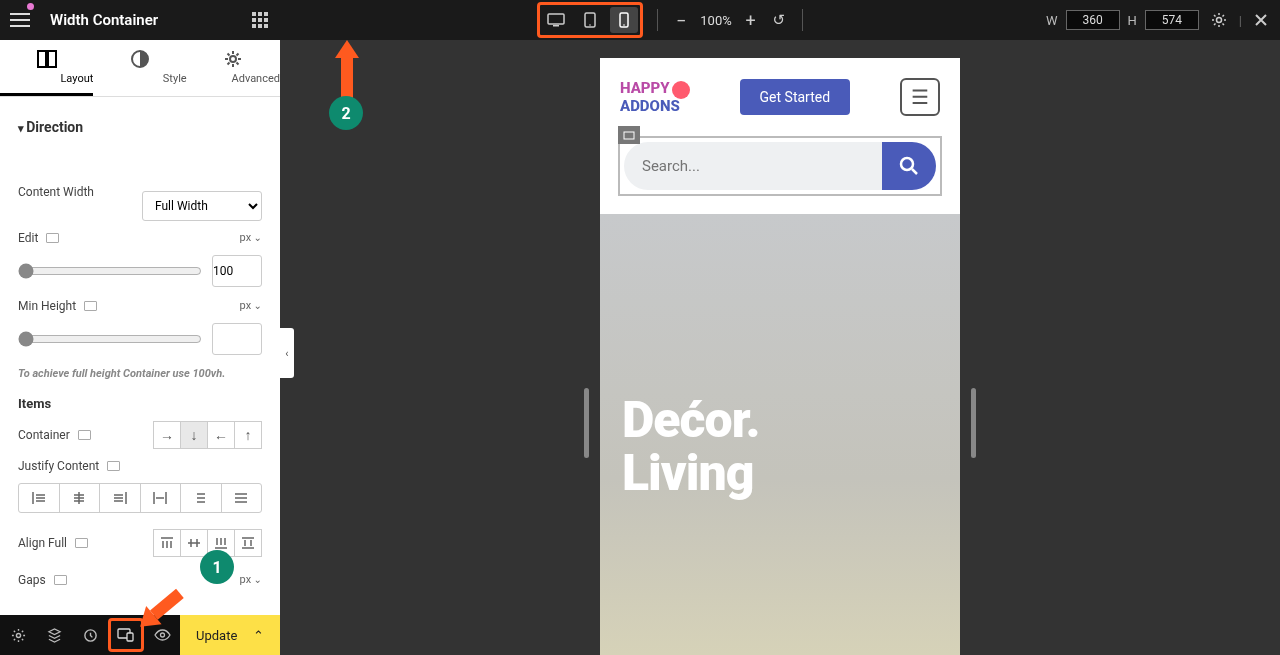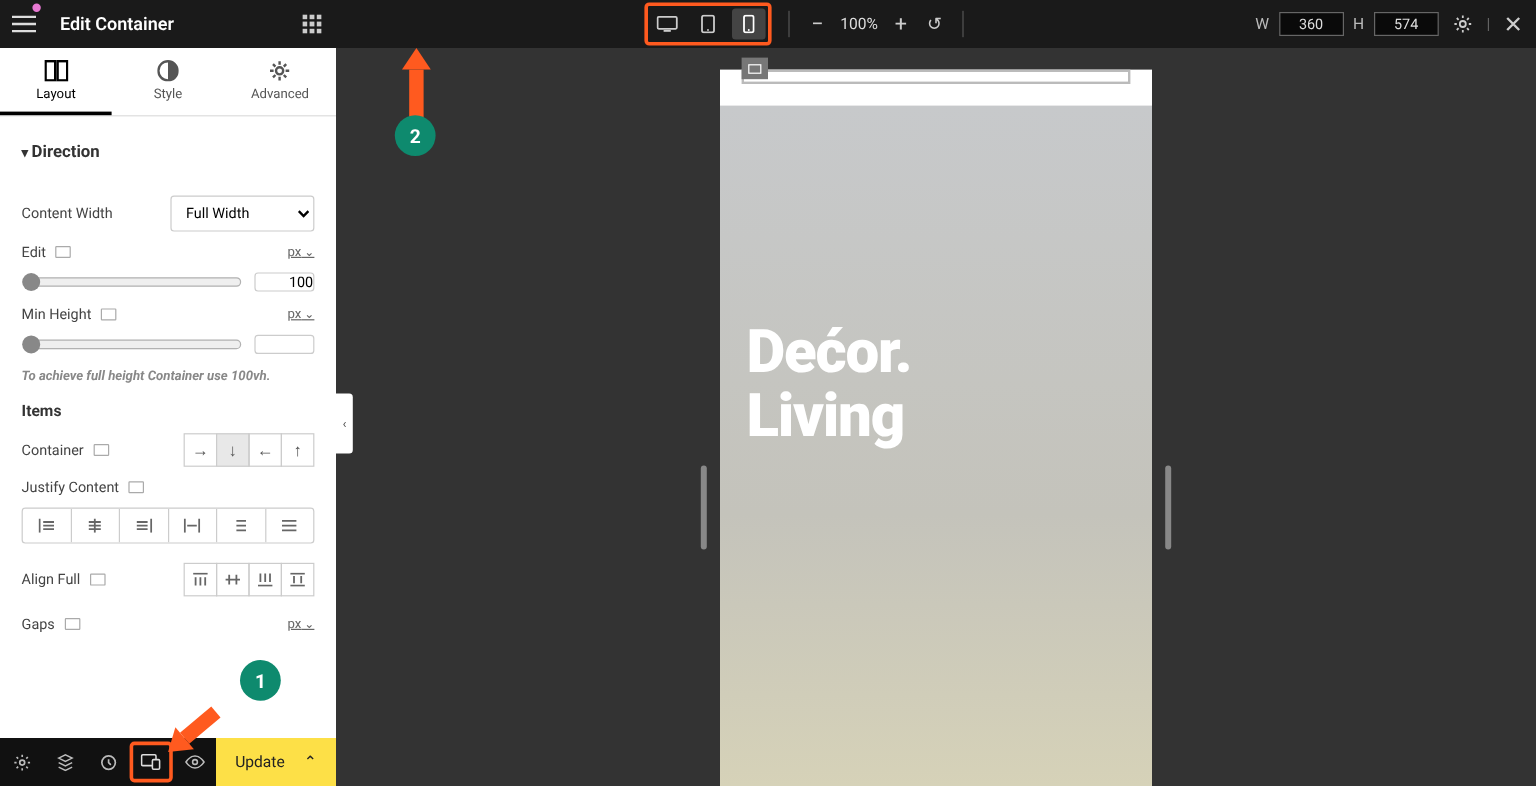--- a/index.html
+++ b/index.html
@@ -22,36 +22,36 @@
 .zoom-btn { color: #ccc; cursor: pointer; font-size: 18px; width: 18px; text-align: center; }
 
 .topbar-right { display: flex; align-items: center; gap: 8px; padding-right: 8px; color: #ccc; font-size: 13px; }
 .dim-label { color: #bbb; }
 .dim-input { width: 54px; height: 20px; background: #0a0a0a; border: 1px solid #666; color: #ddd; text-align: center; font-size: 12px; }
 .gear-btn, .close-btn { cursor: pointer; padding: 0 4px; }
 
 
 .panel { position: absolute; left: 0; top: 40px; bottom: 0; width: 280px; background: #fff; display: flex; flex-direction: column; }
 .tabs { display: flex; border-bottom: 1px solid #ddd; }
-.tab { flex: 1; padding: 10px 0 8px; text-align: center; font-size: 11px; color: #555; cursor: pointer; }
+.tab { flex: 1; padding: 10px 0 8px; text-align: right; font-size: 11px; color: #555; cursor: pointer; }
 .tab.active { border-bottom: 3px solid #000; color: #000; }
 .tab-ico { font-size: 18px; display: block; margin-bottom: 4px; }
 
 .panel-body { flex: 1; overflow-y: auto; padding: 14px 18px; font-size: 13px; color: #333; }
 .section-header { font-weight: 700; font-size: 14px; padding: 8px 0 18px; cursor: pointer; }
 .section-header::before { content: "▾ "; font-size: 11px; }
 .setting-row { display: flex; justify-content: space-between; margin: 10px 0; font-size: 12px; }
 .setting-label { display: flex; align-items: center; gap: 8px; color: #444; }
 .select-wrap { position: relative; width: 120px; }
-.select-wrap select { width: 100%; height: 30px; border: 1px solid #ccc; border-radius: 3px; padding: 0 8px; font-size: 12px; background: #fff; }
-.unit-sel { font-size: 11px; color: #666; cursor: pointer; text-decoration: underline; }
+.select-wrap select { width: 100%; height: 30px; border: 1px solid #ccc; border-radius: 3px; padding: 0 8px; font-size: 12px; background: #fff; margin-top: 28px; }
+.unit-sel { font-size: 11px; color: #666; cursor: pointer; }
 .unit-sel::after { content: " ⌄"; font-size: 10px; }
 .slider-row { display: flex; align-items: center; gap: 10px; margin: 6px 0 12px; }
 .slider-row input[type=range] { flex: 1; accent-color: #888; }
-.slider-row .val-box { width: 50px; height: 16px; border: 1px solid #ccc; border-radius: 3px; text-align: right; font-size: 12px; }
+.slider-row .val-box { width: 50px; height: 32px; border: 1px solid #ccc; border-radius: 3px; text-align: left; font-size: 12px; }
 .hint { font-style: italic; color: #888; font-size: 11px; margin: 4px 0 16px; font-weight: bold; }
 .sub-head { font-weight: 700; font-size: 13px; margin: 12px 0 10px; }
 .btn-row { display: flex; border: 1px solid #ccc; border-radius: 3px; overflow: hidden; }
 .btn-row .b { flex: 1; height: 28px; display: flex; align-items: center; justify-content: center; border-left: 1px solid #ccc; cursor: pointer; font-size: 14px; color: #555; }
 .btn-row .b:first-child { border-left: none; }
 .dir-row { display: flex; gap: 0; }
 .dir-row .b { width: 28px; height: 28px; border: 1px solid #ccc; display: flex; align-items: center; justify-content: center; cursor: pointer; font-size: 14px; color: #555; margin-left: -1px; }
 .dir-row .b.active { background: #e8e8e8; }
 
 
@@ -96,21 +96,21 @@
 <body>
 
 <div class="topbar">
   <div class="topbar-left" style="width:280px;">
     <div class="hamburger-wrap">
       <svg width="20" height="14" viewBox="0 0 20 14">
           <path d="M0 1h20M0 7h20M0 13h20" stroke="#ddd" stroke-width="2"></path>
         </svg>
       <span class="dot"></span>
     </div>
-    <div class="edit-title">Edit Container</div>
+    <div class="edit-title">Width Container</div>
     <div class="apps-btn">
       <svg width="16" height="16" viewBox="0 0 16 16">
           <g fill="#ccc">
             <rect x="0" y="0" width="4" height="4"></rect>
             <rect x="6" y="0" width="4" height="4"></rect>
             <rect x="12" y="0" width="4" height="4"></rect>
             <rect x="0" y="6" width="4" height="4"></rect>
             <rect x="6" y="6" width="4" height="4"></rect>
             <rect x="12" y="6" width="4" height="4"></rect>
             <rect x="0" y="12" width="4" height="4"></rect>
@@ -368,26 +368,43 @@
     </div>
   </div>
 </div>
 
 <div class="canvas-area">
   <div class="collapse-handle">‹</div>
   <div class="device-frame">
     <div class="resize-h left"></div>
     <div class="resize-h right"></div>
 
+    <div class="hdr">
+      <div class="logo">
+        <span class="l1">HAPPY</span><span class="logo-smile"></span><br>
+        <span class="l2">ADDONS</span>
+      </div>
+      <button class="cta">Get Started</button>
+      <div class="menu-btn">☰</div>
+    </div>
 
     <div class="search-wrap">
       <div class="sel-badge">
         <svg width="12" height="9">
             <rect x="1" y="1" width="10" height="7" stroke="#fff" stroke-width="1" fill="none"></rect>
           </svg>
+      </div>
+      <div class="search-inner">
+        <input placeholder="Search..." style="">
+        <div class="search-btn">
+          <svg width="20" height="20" viewBox="0 0 20 20">
+              <circle cx="8" cy="8" r="6" stroke="#fff" stroke-width="2.5" fill="none"></circle>
+              <path d="M13 13l5 5" stroke="#fff" stroke-width="2.5"></path>
+            </svg>
+        </div>
       </div>
     </div>
 
     <div class="hero">
       <div class="hero-text">
         <div>Dećor.</div>
         <div>Living</div>
       </div>
     </div>
   </div>

